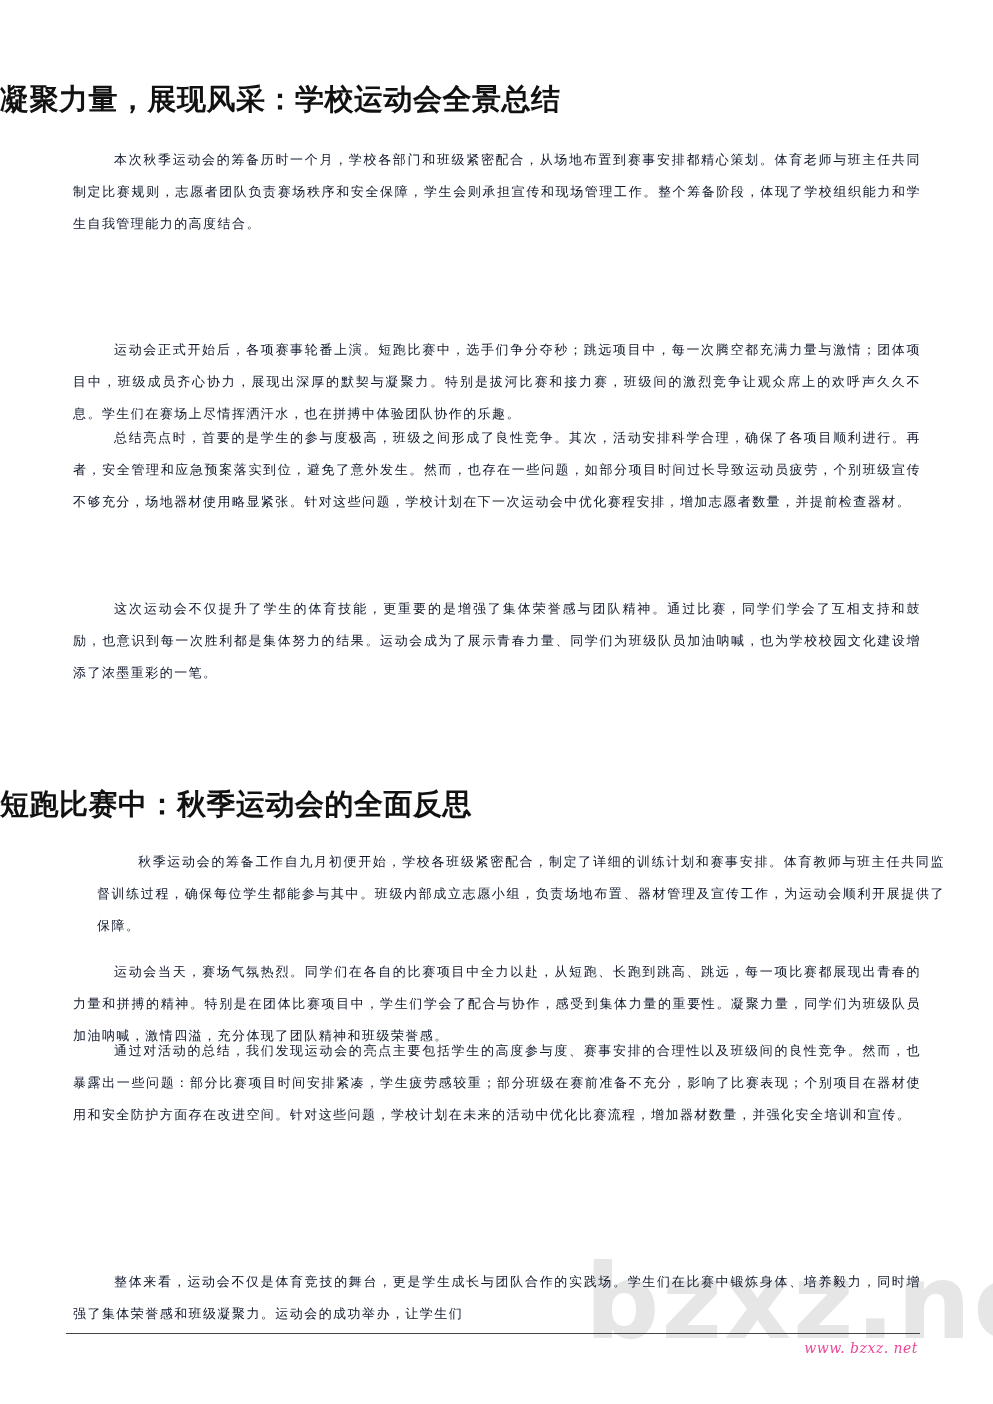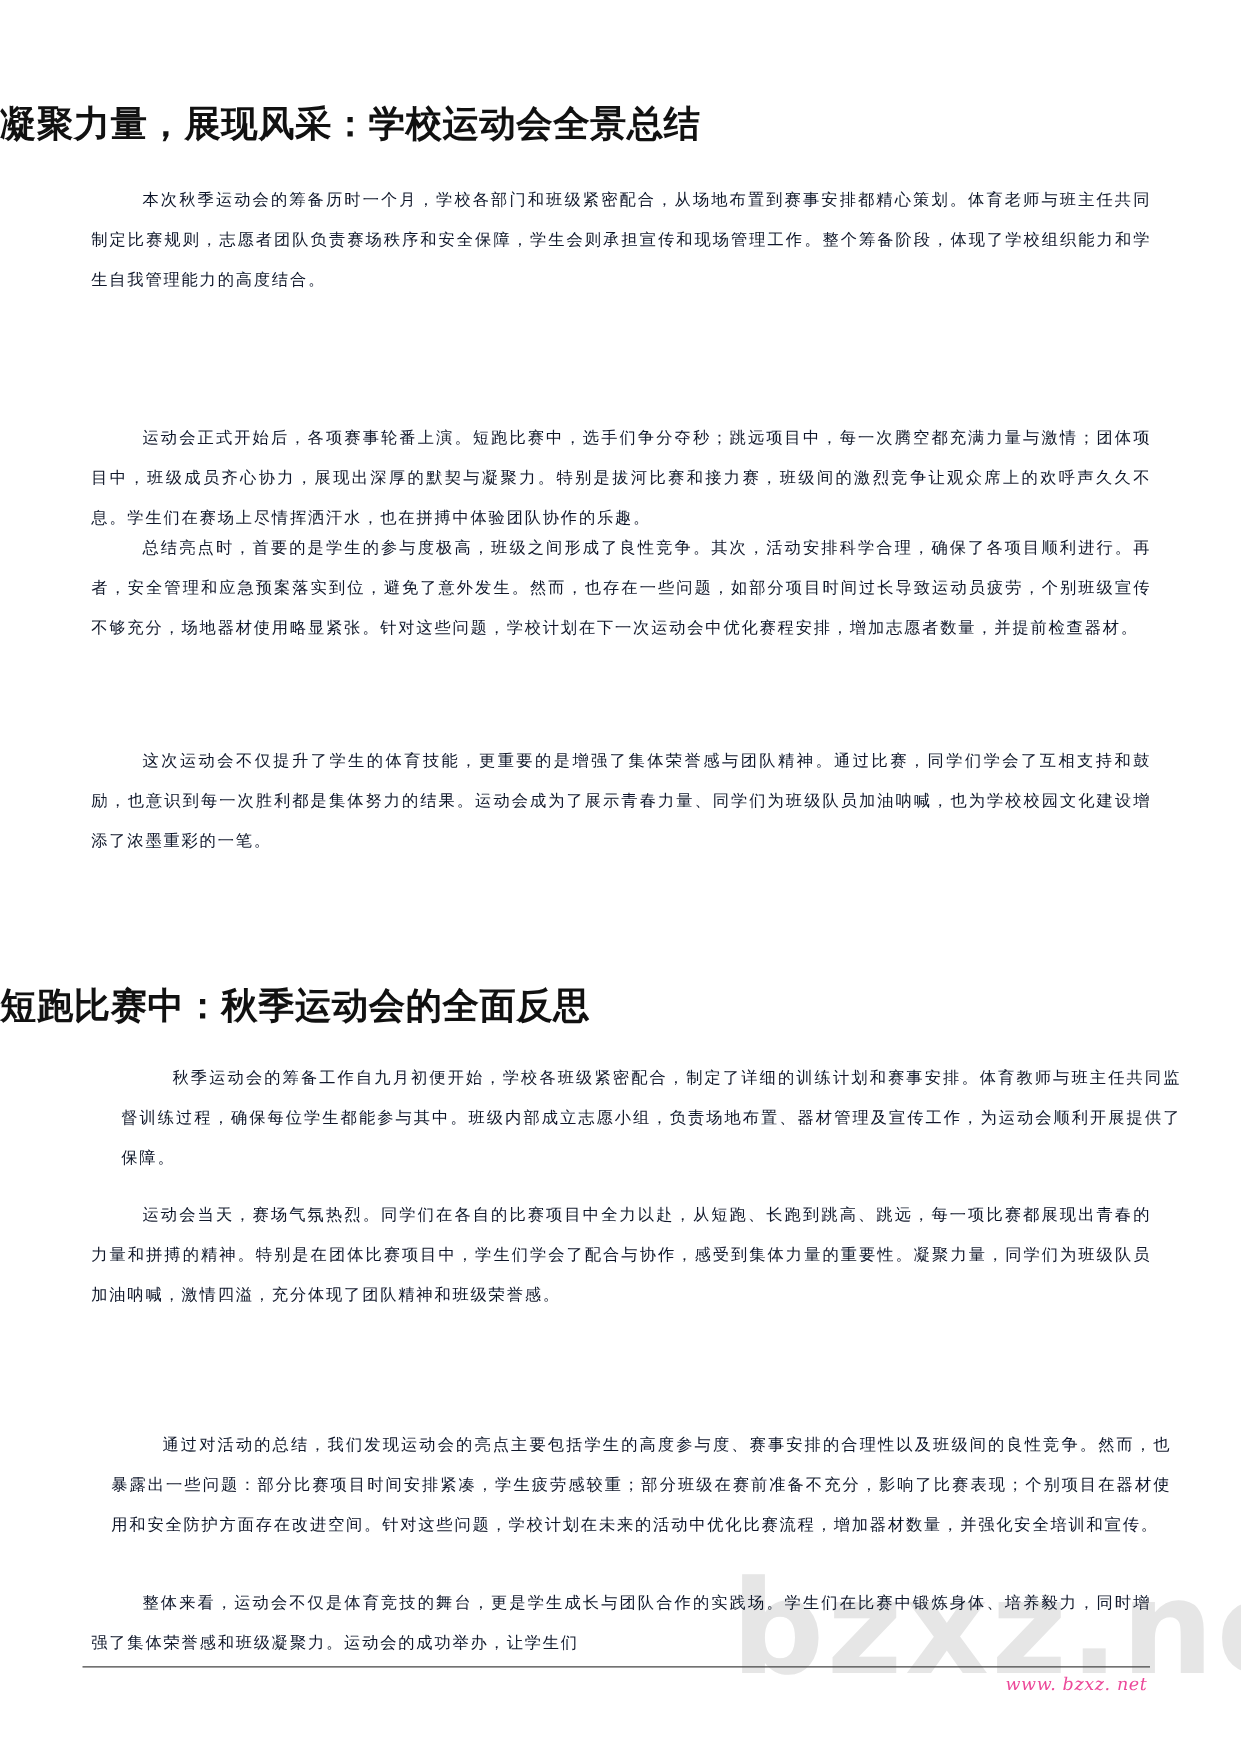--- a/index.html
+++ b/index.html
@@ -32,19 +32,19 @@
   <div class="content">
     <h1 class="title" style="top:80px;">凝聚力量，展现风采：学校运动会全景总结</h1>
     <p class="para" style="top:144px;">本次秋季运动会的筹备历时一个月，学校各部门和班级紧密配合，从场地布置到赛事安排都精心策划。体育老师与班主任共同制定比赛规则，志愿者团队负责赛场秩序和安全保障，学生会则承担宣传和现场管理工作。整个筹备阶段，体现了学校组织能力和学生自我管理能力的高度结合。</p>
     <p class="para" style="top:292px;margin-top:42px;">运动会正式开始后，各项赛事轮番上演。短跑比赛中，选手们争分夺秒；跳远项目中，每一次腾空都充满力量与激情；团体项目中，班级成员齐心协力，展现出深厚的默契与凝聚力。特别是拔河比赛和接力赛，班级间的激烈竞争让观众席上的欢呼声久久不息。学生们在赛场上尽情挥洒汗水，也在拼搏中体验团队协作的乐趣。</p>
     <p class="para" style="top:422px;">总结亮点时，首要的是学生的参与度极高，班级之间形成了良性竞争。其次，活动安排科学合理，确保了各项目顺利进行。再者，安全管理和应急预案落实到位，避免了意外发生。然而，也存在一些问题，如部分项目时间过长导致运动员疲劳，个别班级宣传不够充分，场地器材使用略显紧张。针对这些问题，学校计划在下一次运动会中优化赛程安排，增加志愿者数量，并提前检查器材。</p>
     <p class="para" style="top:593px;">这次运动会不仅提升了学生的体育技能，更重要的是增强了集体荣誉感与团队精神。通过比赛，同学们学会了互相支持和鼓励，也意识到每一次胜利都是集体努力的结果。运动会成为了展示青春力量、同学们为班级队员加油呐喊，也为学校校园文化建设增添了浓墨重彩的一笔。</p>
 
     <h1 class="title" style="top:785px;">短跑比赛中：秋季运动会的全面反思</h1>
     <p class="para" style="top:846px;margin-left:24px;">秋季运动会的筹备工作自九月初便开始，学校各班级紧密配合，制定了详细的训练计划和赛事安排。体育教师与班主任共同监督训练过程，确保每位学生都能参与其中。班级内部成立志愿小组，负责场地布置、器材管理及宣传工作，为运动会顺利开展提供了保障。</p>
     <p class="para" style="top:956px;">运动会当天，赛场气氛热烈。同学们在各自的比赛项目中全力以赴，从短跑、长跑到跳高、跳远，每一项比赛都展现出青春的力量和拼搏的精神。特别是在团体比赛项目中，学生们学会了配合与协作，感受到集体力量的重要性。凝聚力量，同学们为班级队员加油呐喊，激情四溢，充分体现了团队精神和班级荣誉感。</p>
-    <p class="para" style="top:1140px;margin-left:16px;">通过对活动的总结，我们发现运动会的亮点主要包括学生的高度参与度、赛事安排的合理性以及班级间的良性竞争。然而，也暴露出一些问题：部分比赛项目时间安排紧凑，学生疲劳感较重；部分班级在赛前准备不充分，影响了比赛表现；个别项目在器材使用和安全防护方面存在改进空间。针对这些问题，学校计划在未来的活动中优化比赛流程，增加器材数量，并强化安全培训和宣传。</p>
+    <p class="para" style="top:1035px;">通过对活动的总结，我们发现运动会的亮点主要包括学生的高度参与度、赛事安排的合理性以及班级间的良性竞争。然而，也暴露出一些问题：部分比赛项目时间安排紧凑，学生疲劳感较重；部分班级在赛前准备不充分，影响了比赛表现；个别项目在器材使用和安全防护方面存在改进空间。针对这些问题，学校计划在未来的活动中优化比赛流程，增加器材数量，并强化安全培训和宣传。</p>
     <p class="para" style="top:1266px;">整体来看，运动会不仅是体育竞技的舞台，更是学生成长与团队合作的实践场。学生们在比赛中锻炼身体、培养毅力，同时增强了集体荣誉感和班级凝聚力。运动会的成功举办，让学生们</p>
   </div>
 
   <div class="footer-rule"></div>
   <div class="footer-url">www. bzxz. net</div>
 </div>
 
 </body></html>

